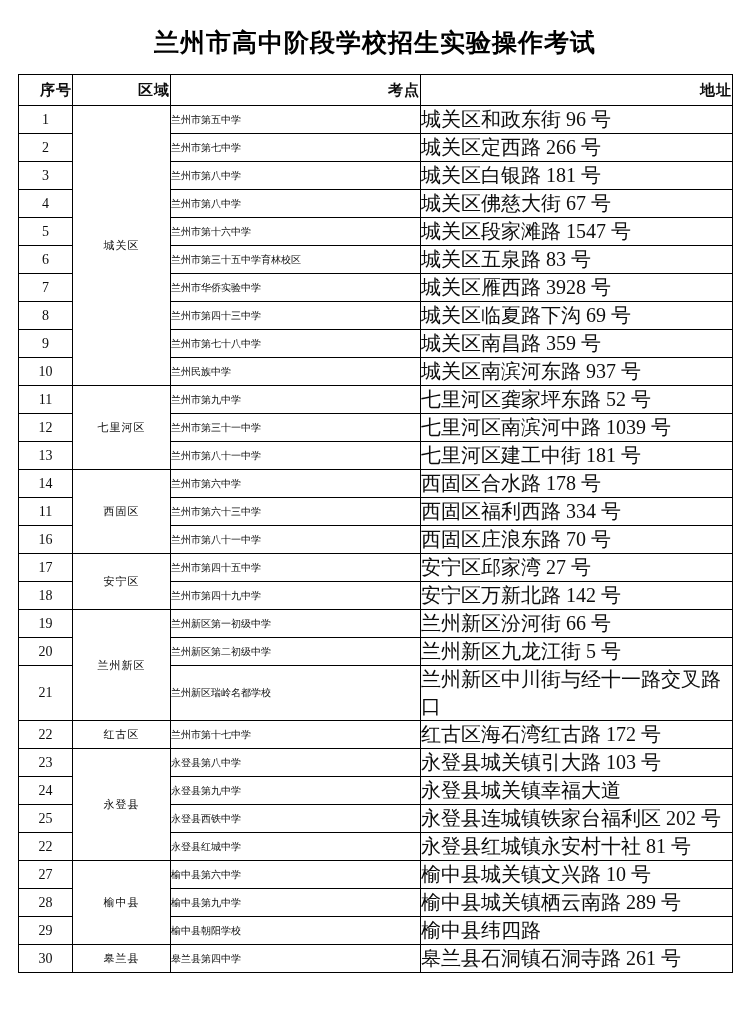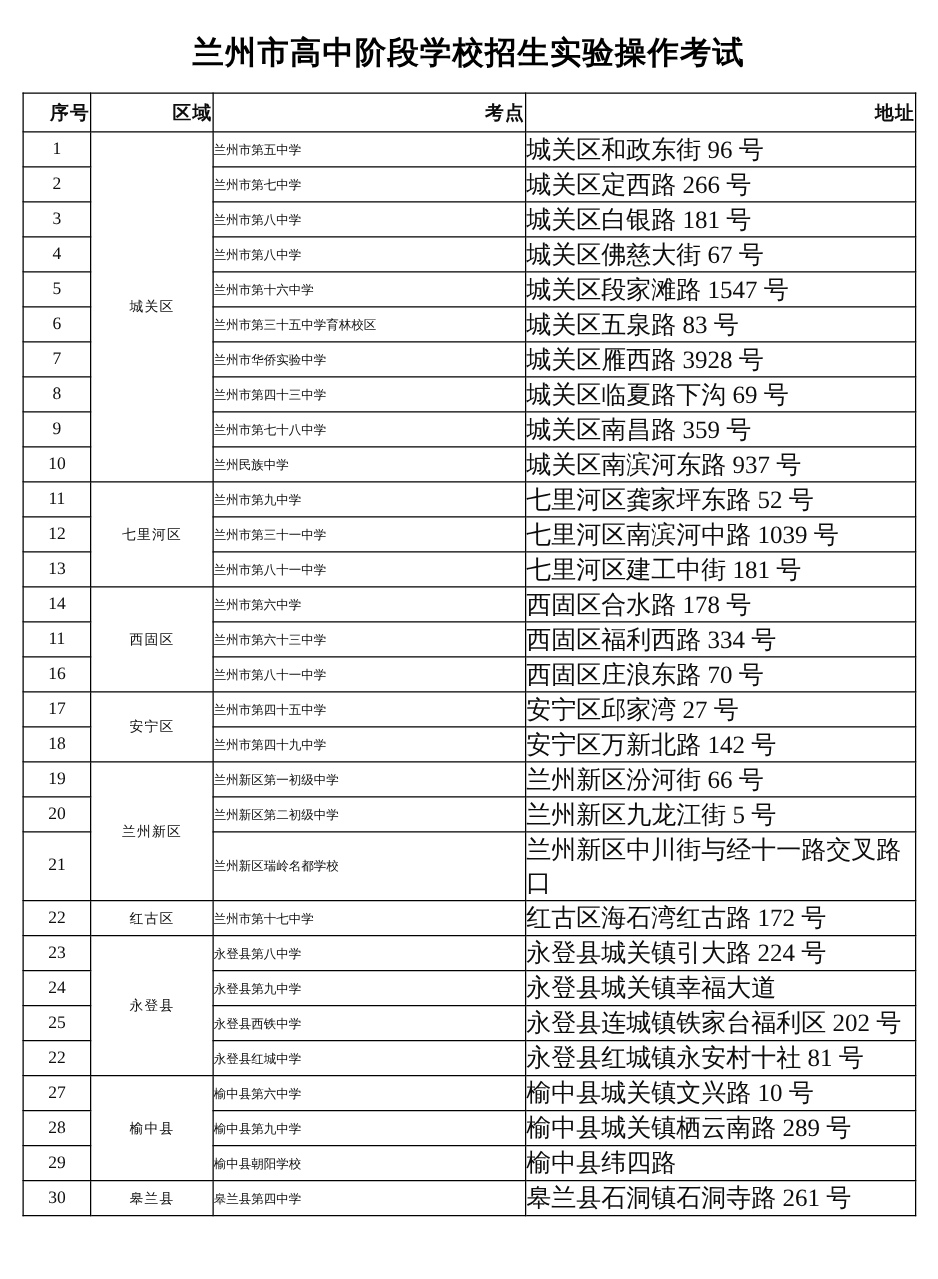--- a/index.html
+++ b/index.html
@@ -215,21 +215,21 @@
         <tr>
           <td class="no">22</td>
           <td class="area" rowspan="1">红古区</td>
           <td class="site">兰州市第十七中学</td>
           <td class="addr">红古区海石湾红古路 172 号</td>
         </tr>
         <tr>
           <td class="no">23</td>
           <td class="area" rowspan="4">永登县</td>
           <td class="site">永登县第八中学</td>
-          <td class="addr">永登县城关镇引大路 224 号</td>
+          <td class="addr">永登县城关镇引大路 103 号</td>
         </tr>
         <tr>
           <td class="no">24</td>
           <td class="site">永登县第九中学</td>
           <td class="addr">永登县城关镇幸福大道</td>
         </tr>
         <tr>
           <td class="no">25</td>
           <td class="site">永登县西铁中学</td>
           <td class="addr">永登县连城镇铁家台福利区 202 号</td>

